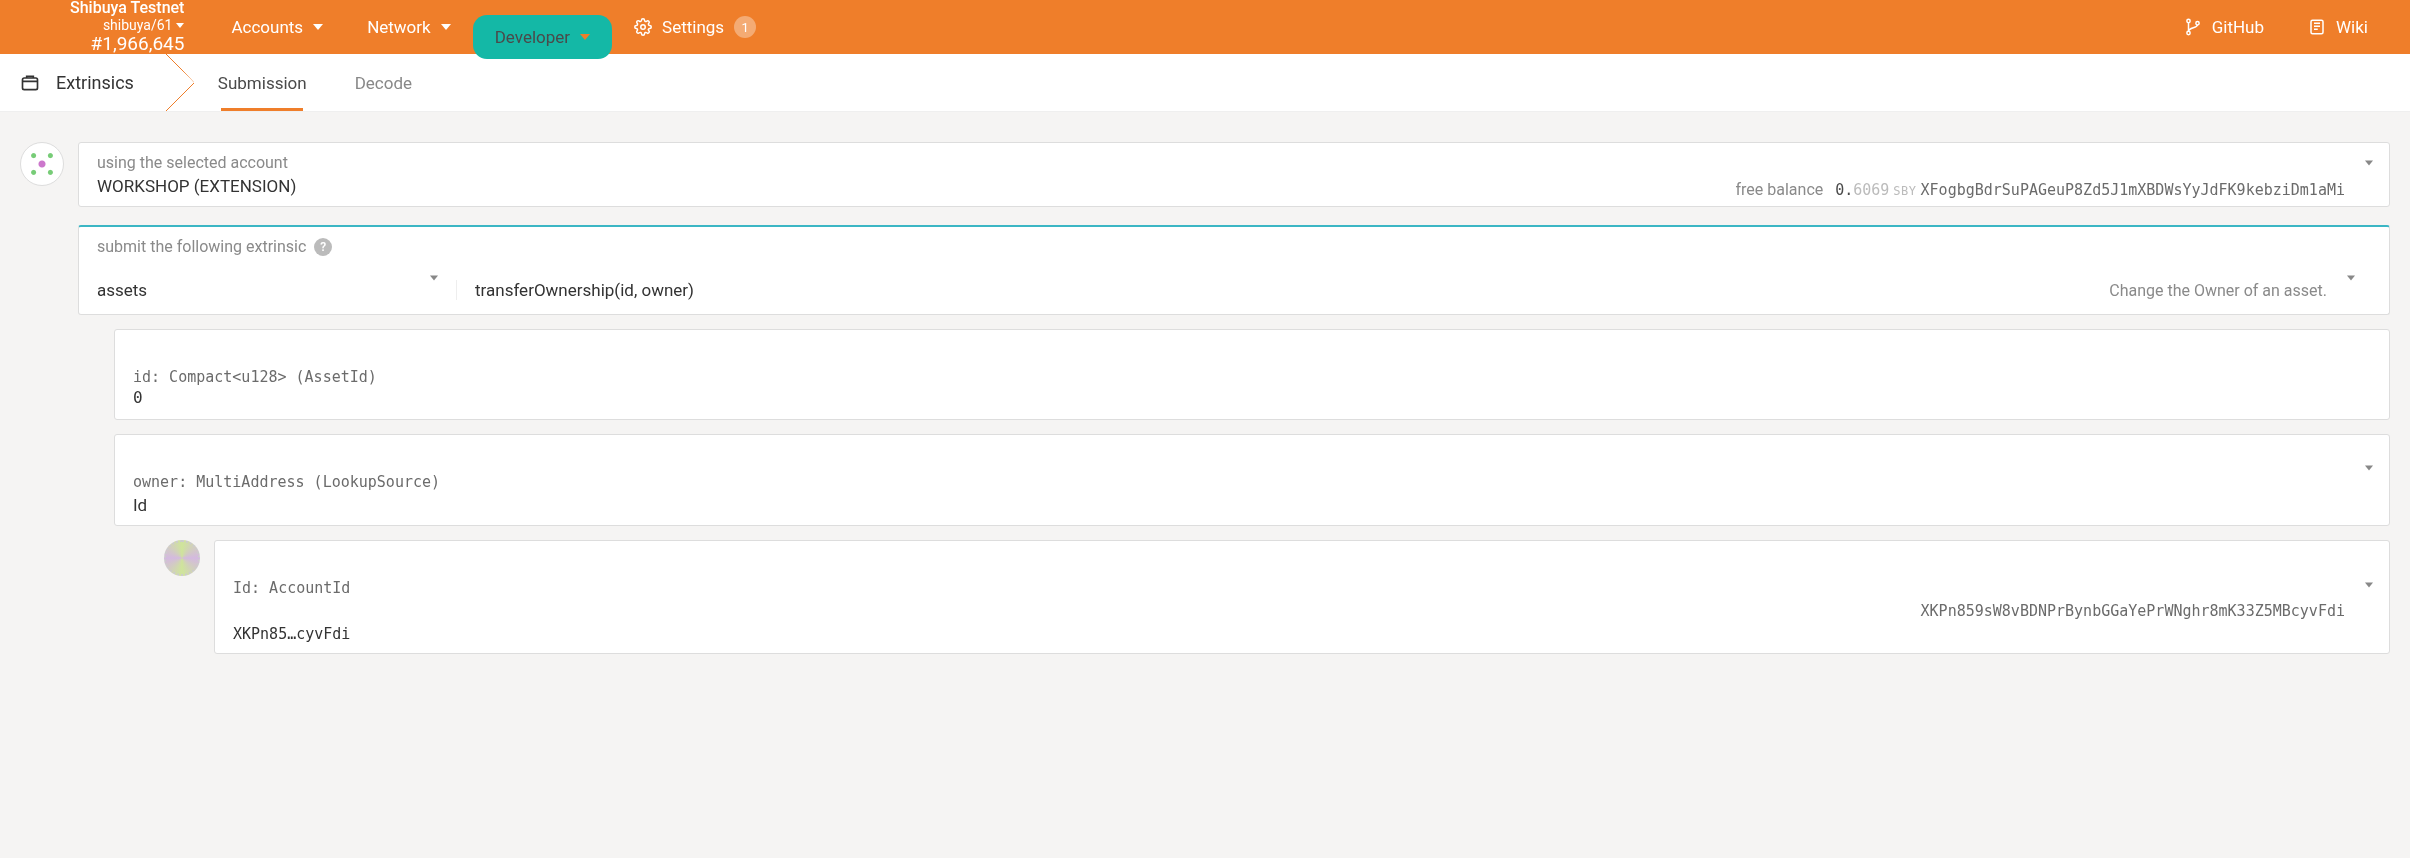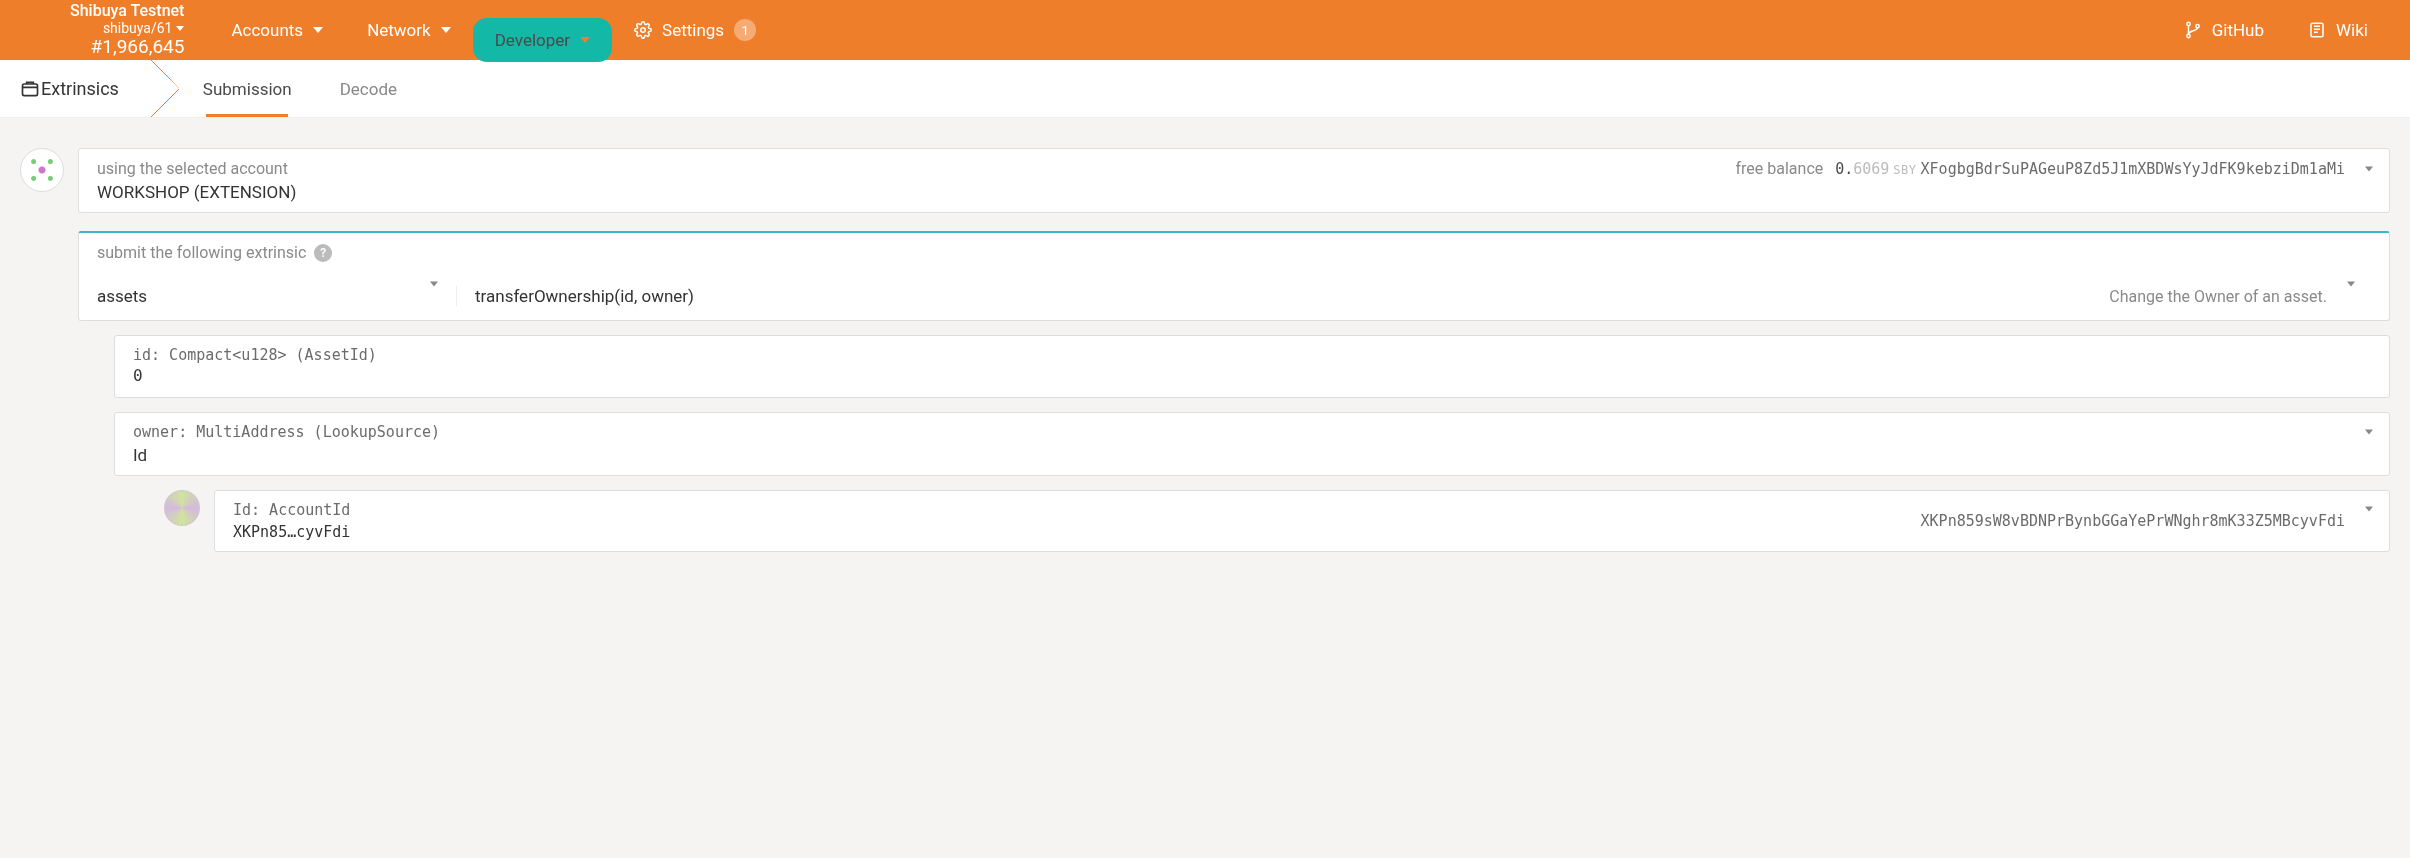--- a/index.html
+++ b/index.html
@@ -7,21 +7,21 @@
     font-family: -apple-system, BlinkMacSystemFont, "Segoe UI", Roboto, Helvetica, Arial, sans-serif;
     background: #f5f4f3;
     color: #4a4a4a;
     font-size: 16px;
   }
   .navbar {
     background: #ef7e2a;
     display: flex;
     align-items: center;
     padding: 0 20px;
-    height: 60px;
+    height: 54px;
     color: #fff;
   }
   .navbar-network {
     display: flex;
     flex-direction: column;
     align-items: flex-end;
     padding-right: 25px;
     margin-left: 50px;
     line-height: 1.15;
   }
@@ -67,21 +67,21 @@
 
   .subnav {
     background: #fff;
     display: flex;
     align-items: center;
     height: 58px;
     padding: 0 20px;
     border-bottom: 1px solid #efefef;
   }
   .subnav-title {
-    display: flex; align-items: center; gap: 1px;
+    display: flex; align-items: center; gap: 16px;
     font-size: 18px; color: #333;
     padding-right: 60px;
     position: relative;
     height: 100%;
   }
   .subnav-title::after {
     content: "";
     position: absolute;
     right: 0; top: 0;
     width: 28px; height: 100%;
@@ -142,21 +142,21 @@
   }
   .panel-label {
     color: #8a8a8a;
     font-size: 16px;
     display:flex; align-items:center; gap:8px;
   }
   .panel-value {
     color: #333; font-size: 17px;
     margin-top: 4px;
   }
-  .mono { font-family: "Menlo","Consolas",monospace; font-size: 15px; color:#6b6b6b; }
+  .mono { font-family: "Menlo","Consolas",monospace; font-size: 15px; color:#6b6b6b;margin-top:28px; }
   .right-side {
     position: absolute; right: 44px; top: 10px;
     display:flex; flex-direction:row; align-items:flex-end;
     gap: 4px;
   }
   .free-balance-label { color:#8a8a8a; font-size: 16px;}
   .balance { font-family:"Menlo","Consolas",monospace; font-size: 15px; }
   .balance .int { color:#4a4a4a; }
   .balance .frac { color:#bbb; }
   .balance .unit { color:#bbb; margin-left:4px; font-size:12px; letter-spacing:0.5px;}

